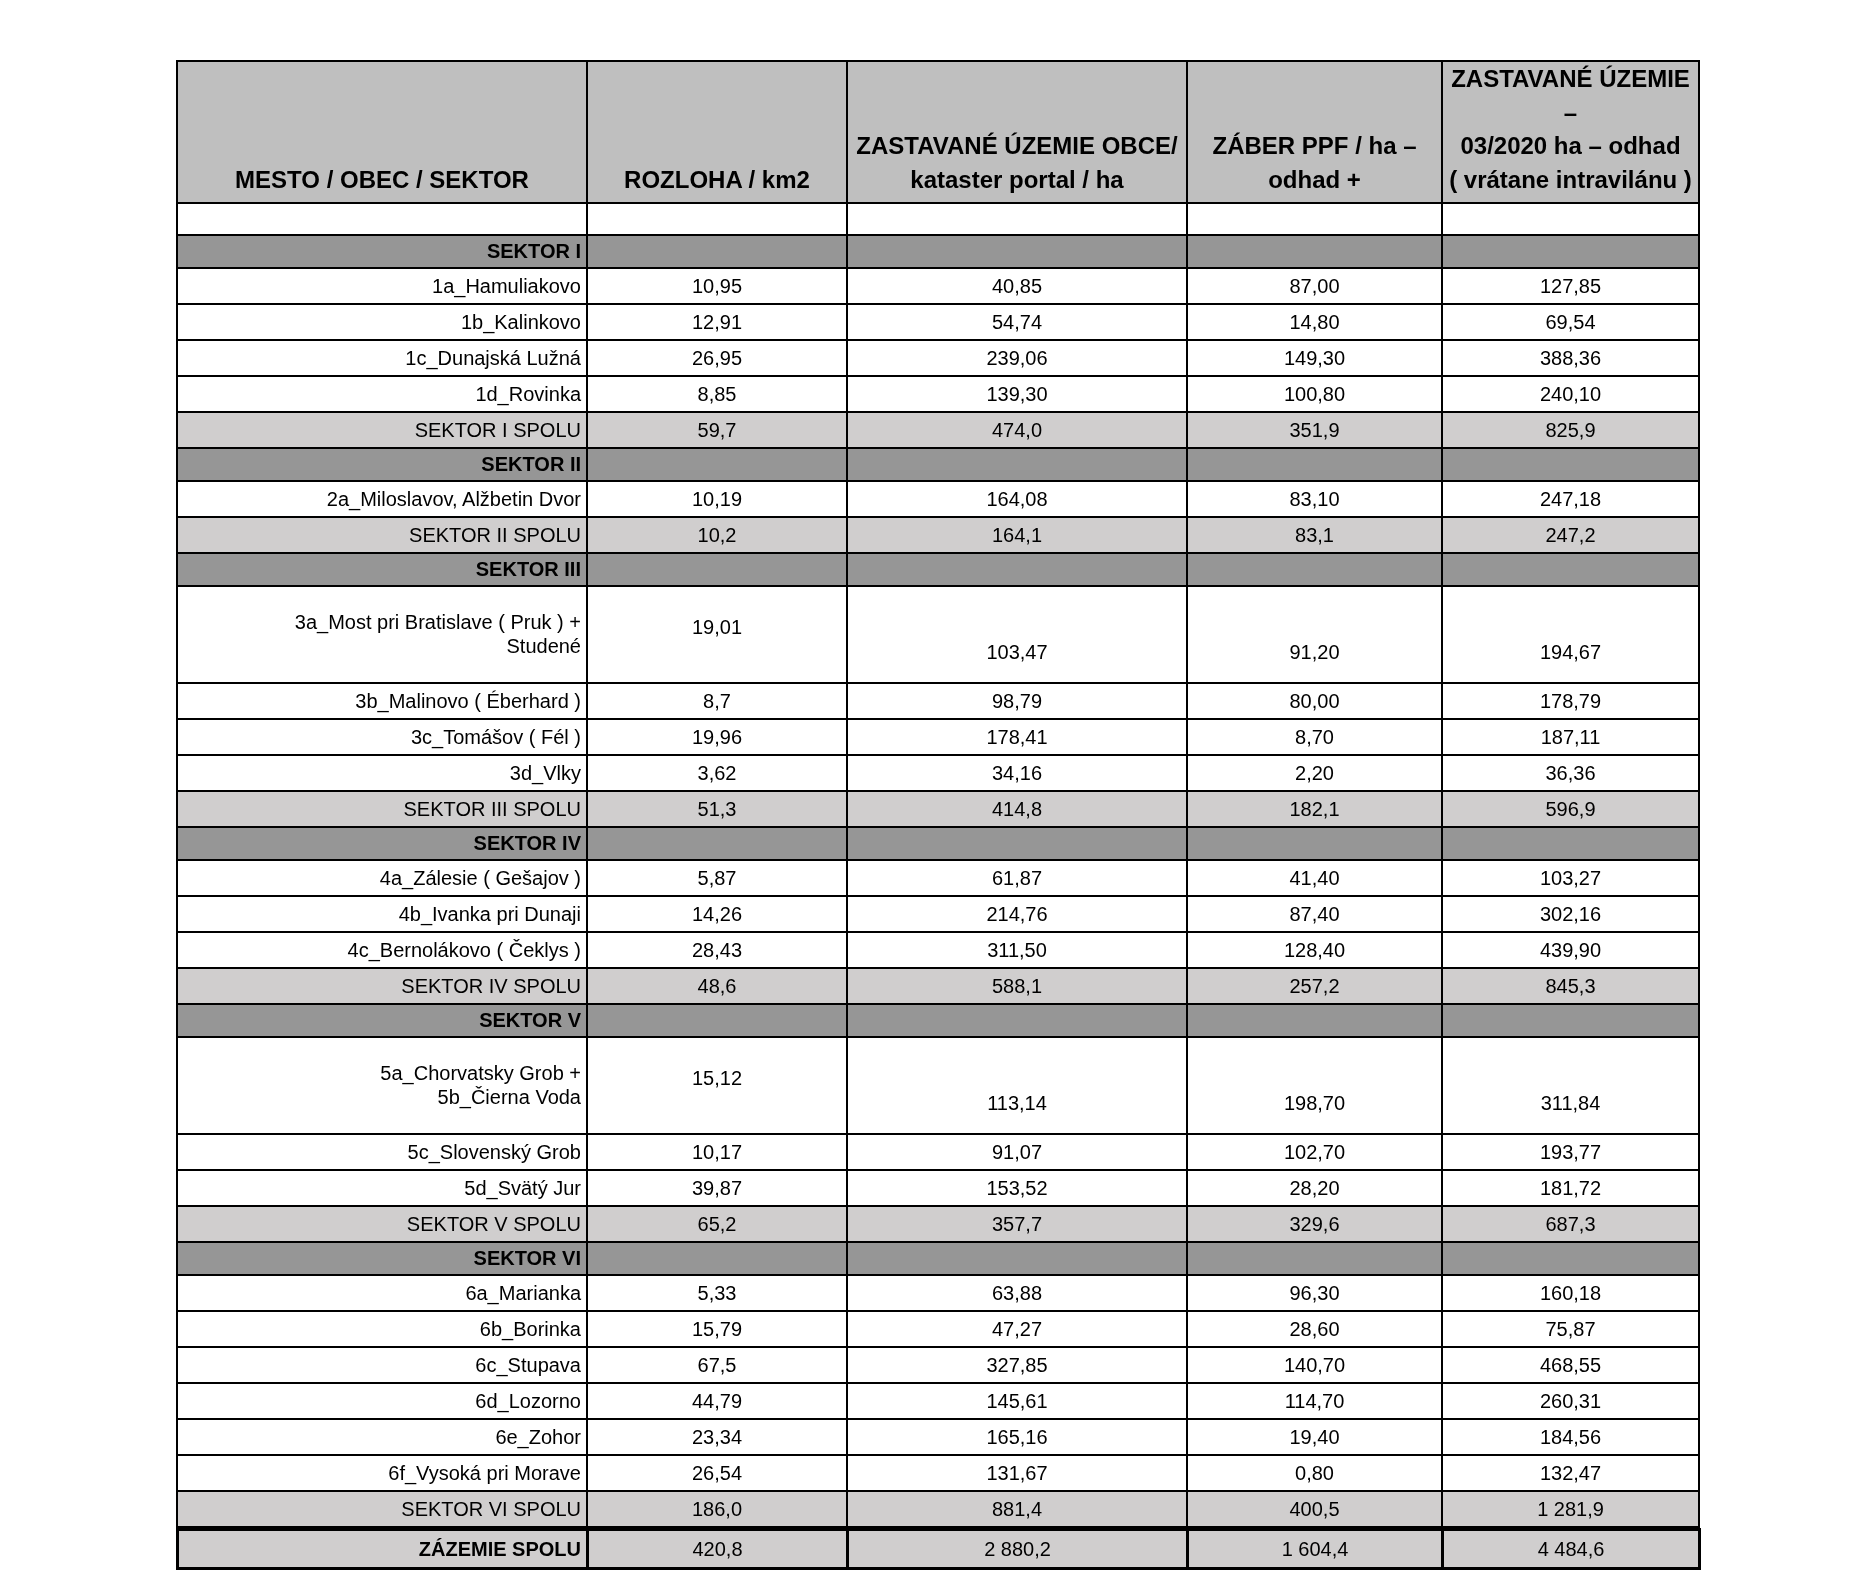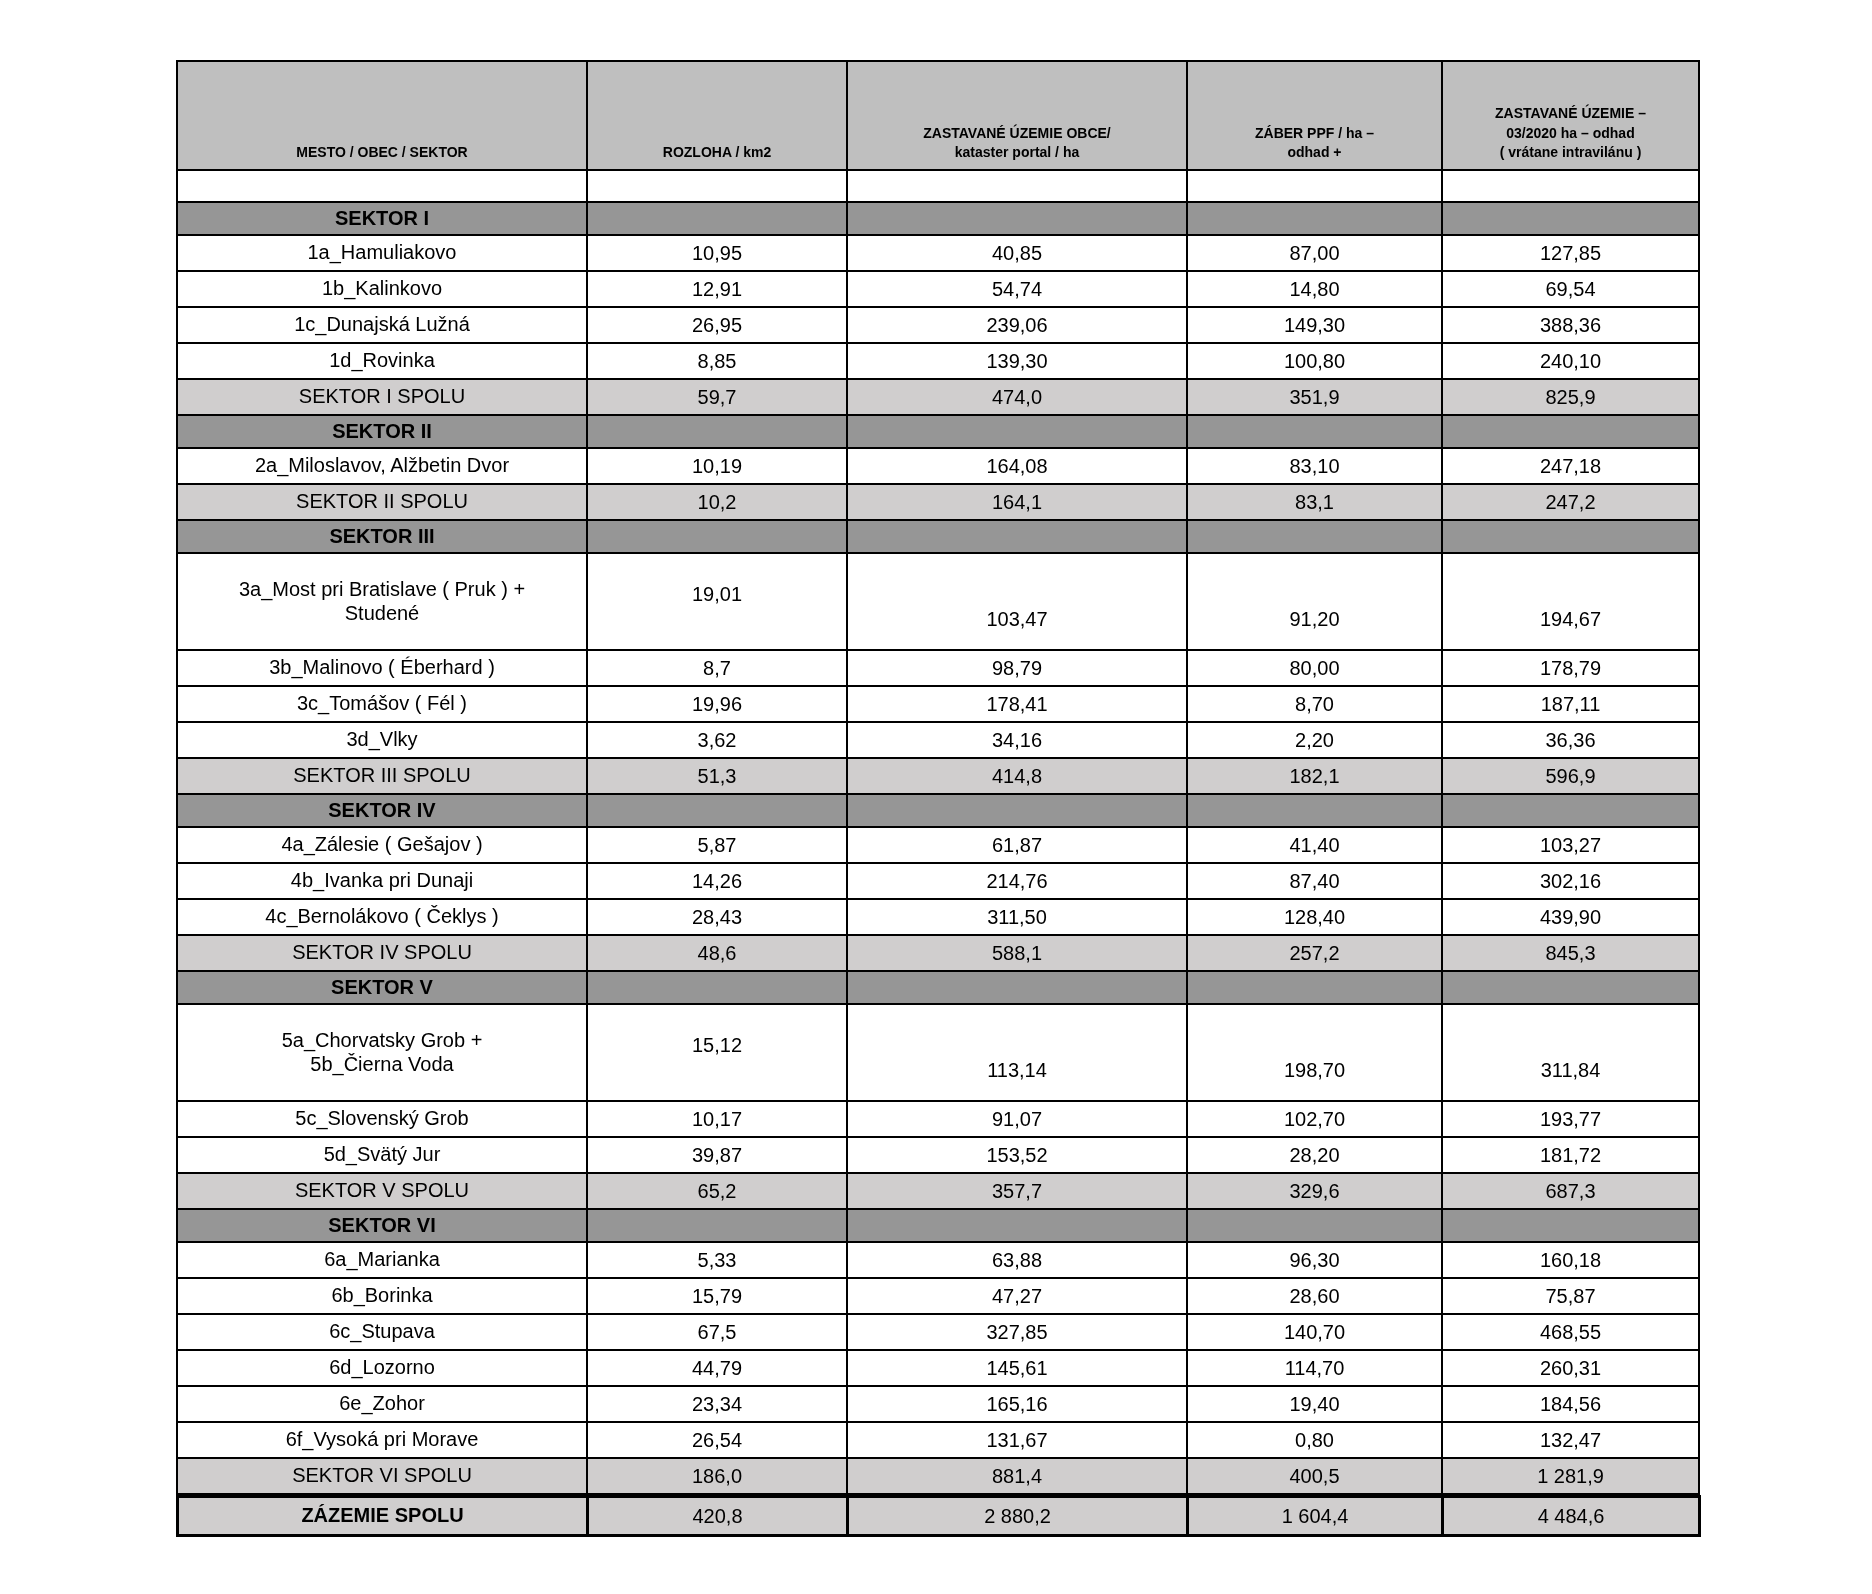--- a/index.html
+++ b/index.html
@@ -29,29 +29,29 @@
 
   td {
     border: 2px solid #000;
     font-size: 20px;
     padding: 0 5px;
     overflow: hidden;
     vertical-align: middle;
     background: #fff;
   }
   td.num { text-align: center; padding: 0 2px; }
-  td.label { text-align: center; white-space: pre-line; line-height: 1.18; }
+  td.label { text-align: right; white-space: pre-line; line-height: 1.18; }
 
   tr.header td {
     background: var(--header-bg, #bfbfbf);
     font-weight: bold;
     text-align: center;
     vertical-align: bottom;
     height: 101px;
-    font-size: 14px;
+    font-size: 24px;
     line-height: 1.4;
     white-space: pre-line;
     padding-bottom: 6px;
   }
   tr.blank td { height: 30px; }
   tr.section td {
     background: var(--section-bg, #969696);
     height: 31px;
   }
   tr.section td.label { font-weight: bold; }

